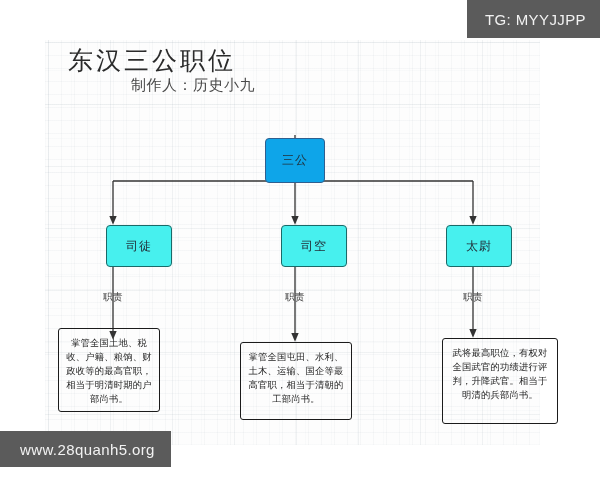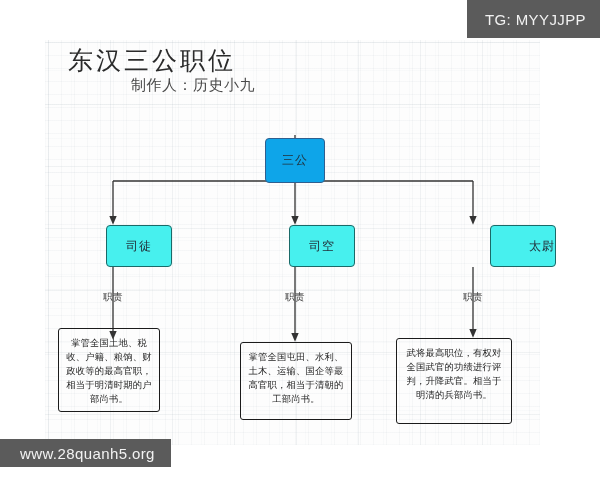--- a/index.html
+++ b/index.html
@@ -102,22 +102,22 @@
   }
   .node.rank2 {
     background: #47f0ee;
     border: 1.6px solid #1a6a68;
     width: 66px;
     height: 42px;
     top: 225px;
     margin-left: 26px;
   }
   #node-situ  { left: 80px; }
-  #node-sikong{ left: 263px; justify-content: center; }
-  #node-taiwei{ left: 464px; justify-content: flex-end; }
+  #node-sikong{ left: 255px; justify-content: center; }
+  #node-taiwei{ left: 420px; }
 
   
   .edge-label {
     position: absolute;
     font-size: 9.5px;
     color: #333;
     letter-spacing: 0.5px;
     background: transparent;
     white-space: nowrap;
     transform: translateX(-50%);
@@ -132,42 +132,42 @@
     background: transparent;
     font-size: 9.3px;
     line-height: 14px;
     color: #1d1d1d;
     text-align: center;
     padding: 7px 7px;
     letter-spacing: 0.2px;
   }
   #desc-situ   { left: 58px;  top: 328px; width: 102px; height: 84px; }
   #desc-sikong { left: 240px; top: 342px; width: 112px; height: 78px; }
-  #desc-taiwei { left: 396px; top: 338px; width: 116px; height: 86px; }
+  #desc-taiwei { left: 442px; top: 338px; width: 116px; height: 86px; }
 
   
   .watermark {
     position: absolute;
     background: #5b5b5b;
     color: #f2f2f2;
     font-size: 15px;
     letter-spacing: 0.4px;
     display: flex;
     align-items: center;
   }
   #wm-tg {
     right: 0;
     top: 0;
     height: 38px;
     padding: 0 14px 0 18px;
   }
   #wm-site {
     left: 0;
     bottom: 13px;
-    height: 28px;
+    height: 36px;
     padding: 0 16px 0 20px;
     font-size: 15px;
     margin-top: 37px;
   }
 </style>
 </head>
 <body>
 
 <div id="stage">
 

